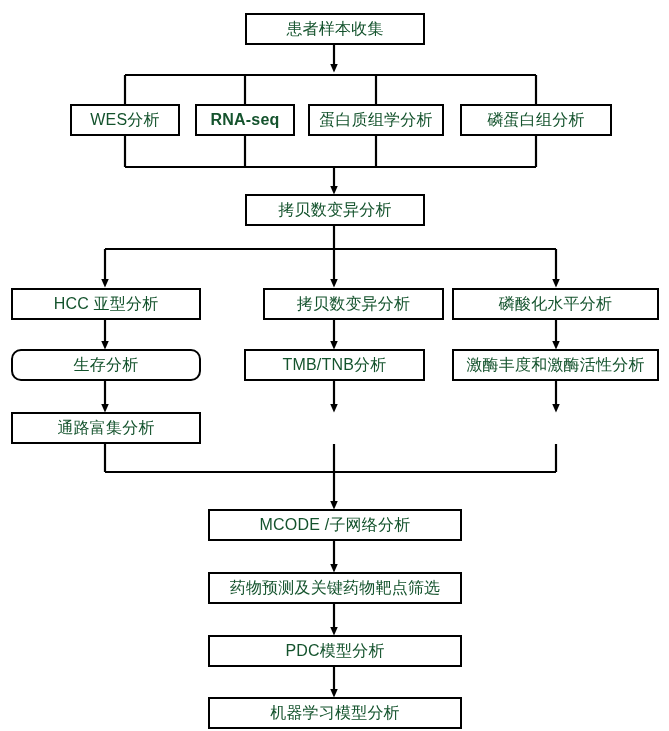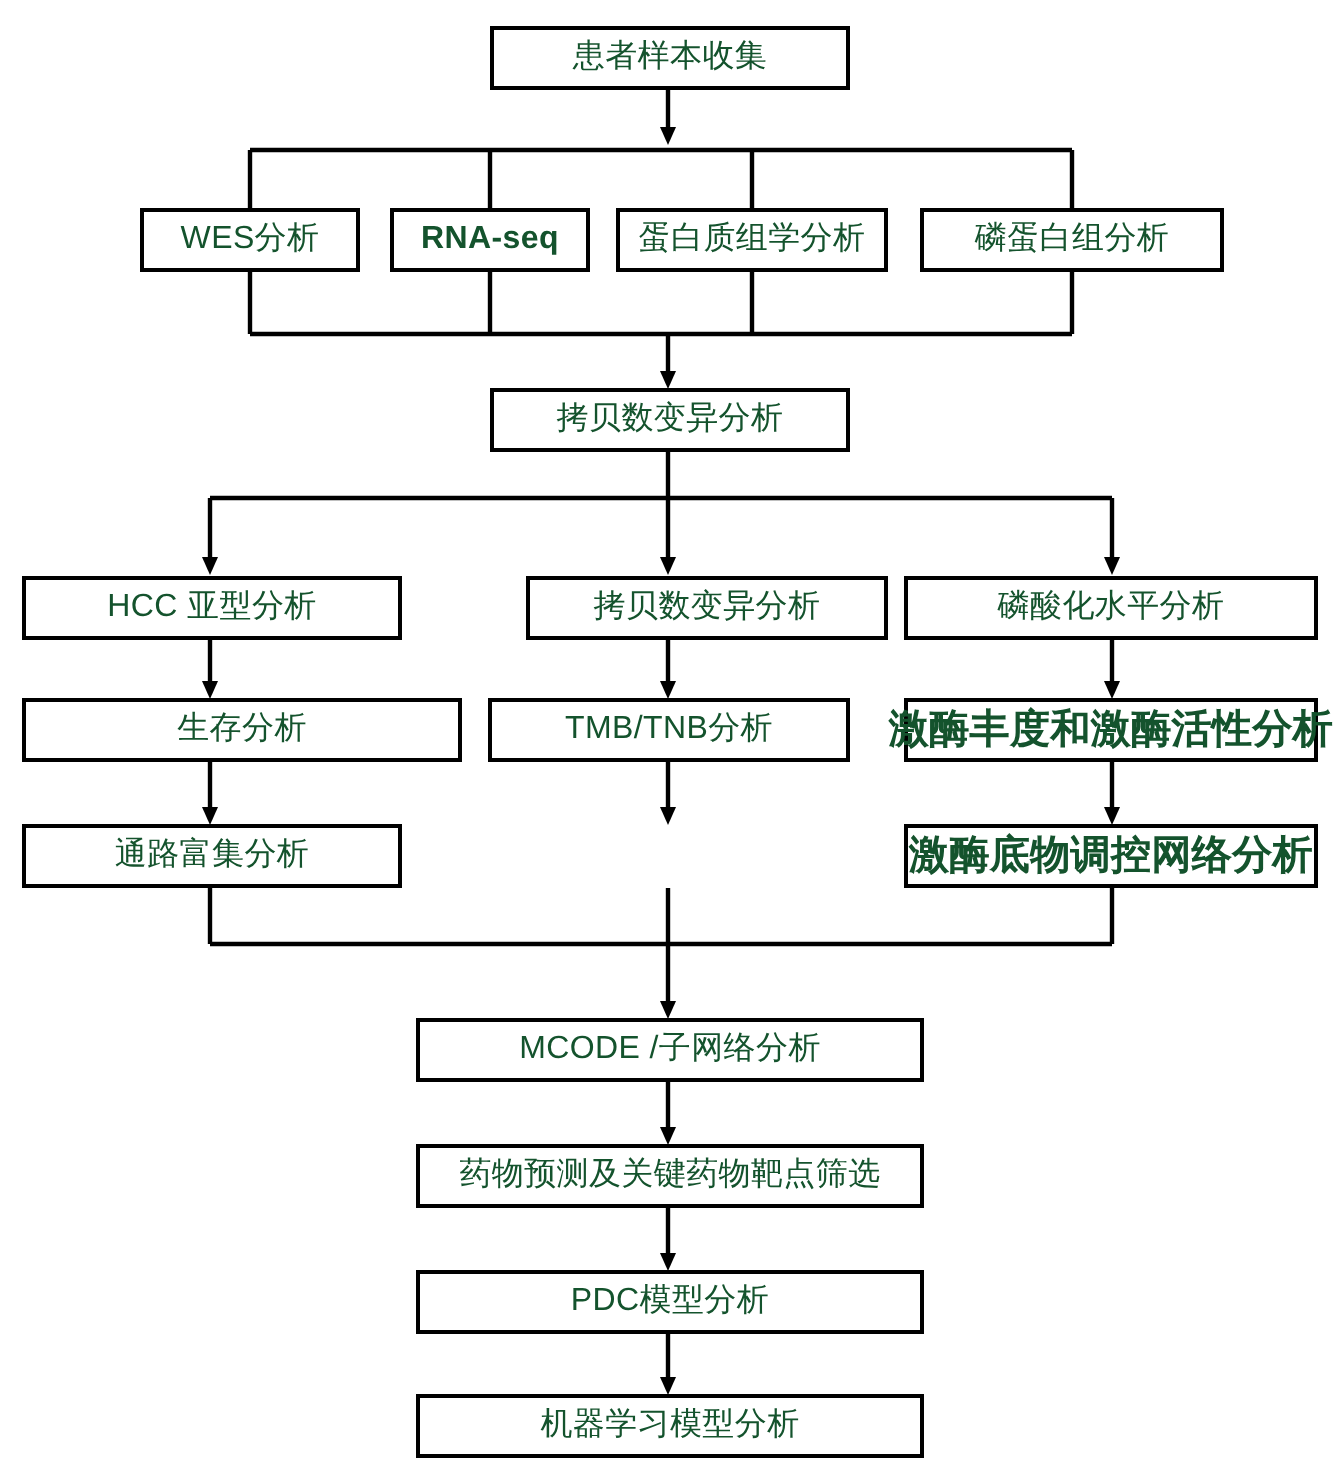--- a/index.html
+++ b/index.html
@@ -34,22 +34,21 @@
     display: flex;
     align-items: center;
     justify-content: center;
     color: #14532d;
     font-size: 16px;
     line-height: 1;
     white-space: nowrap;
     letter-spacing: 0.2px;
   }
   .node.small {
-    font-size: 20px;
-    font-weight: bold;
+    font-size: 16px;
   }
 </style>
 </head>
 <body>
 
 <div id="canvas">
 
   <svg id="wires" viewBox="0 0 669 731" xmlns="http://www.w3.org/2000/svg">
     <defs>
       <marker id="arrow" markerWidth="9" markerHeight="9" refX="4.5" refY="4" orient="auto" markerUnits="userSpaceOnUse">
@@ -124,35 +123,32 @@
   <div class="node" style="left:11px; top:288px; width:190px; height:32px;">
     <span>HCC 亚型分析</span>
   </div>
   <div class="node" style="left:244px; top:288px; width:181px; height:32px;margin-left:19px;">
     <span>拷贝数变异分析</span>
   </div>
   <div class="node" style="left:452px; top:288px; width:207px; height:32px;">
     <span>磷酸化水平分析</span>
   </div>
 
-  <div class="node" style="left:11px; top:349px; width:220px; height:32px;">
+  <div class="node" style="left:11px; top:349px; width:190px; height:32px;border-radius:10px;">
     <span>生存分析</span>
   </div>
   <div class="node" style="left:244px; top:349px; width:181px; height:32px;">
     <span>TMB/TNB分析</span>
   </div>
   <div class="node small" style="left:452px; top:349px; width:207px; height:32px;">
     <span>激酶丰度和激酶活性分析</span>
   </div>
 
   <div class="node" style="left:11px; top:412px; width:190px; height:32px;">
     <span>通路富集分析</span>
-  </div>
-  <div class="node small" style="left:452px; top:412px; width:207px; height:32px;">
-    <span>激酶底物调控网络分析</span>
   </div>
 
   <div class="node" style="left:208px; top:509px; width:254px; height:32px;">
     <span>MCODE /子网络分析</span>
   </div>
   <div class="node" style="left:208px; top:572px; width:254px; height:32px;">
     <span>药物预测及关键药物靶点筛选</span>
   </div>
   <div class="node" style="left:208px; top:635px; width:254px; height:32px;">
     <span>PDC模型分析</span>

